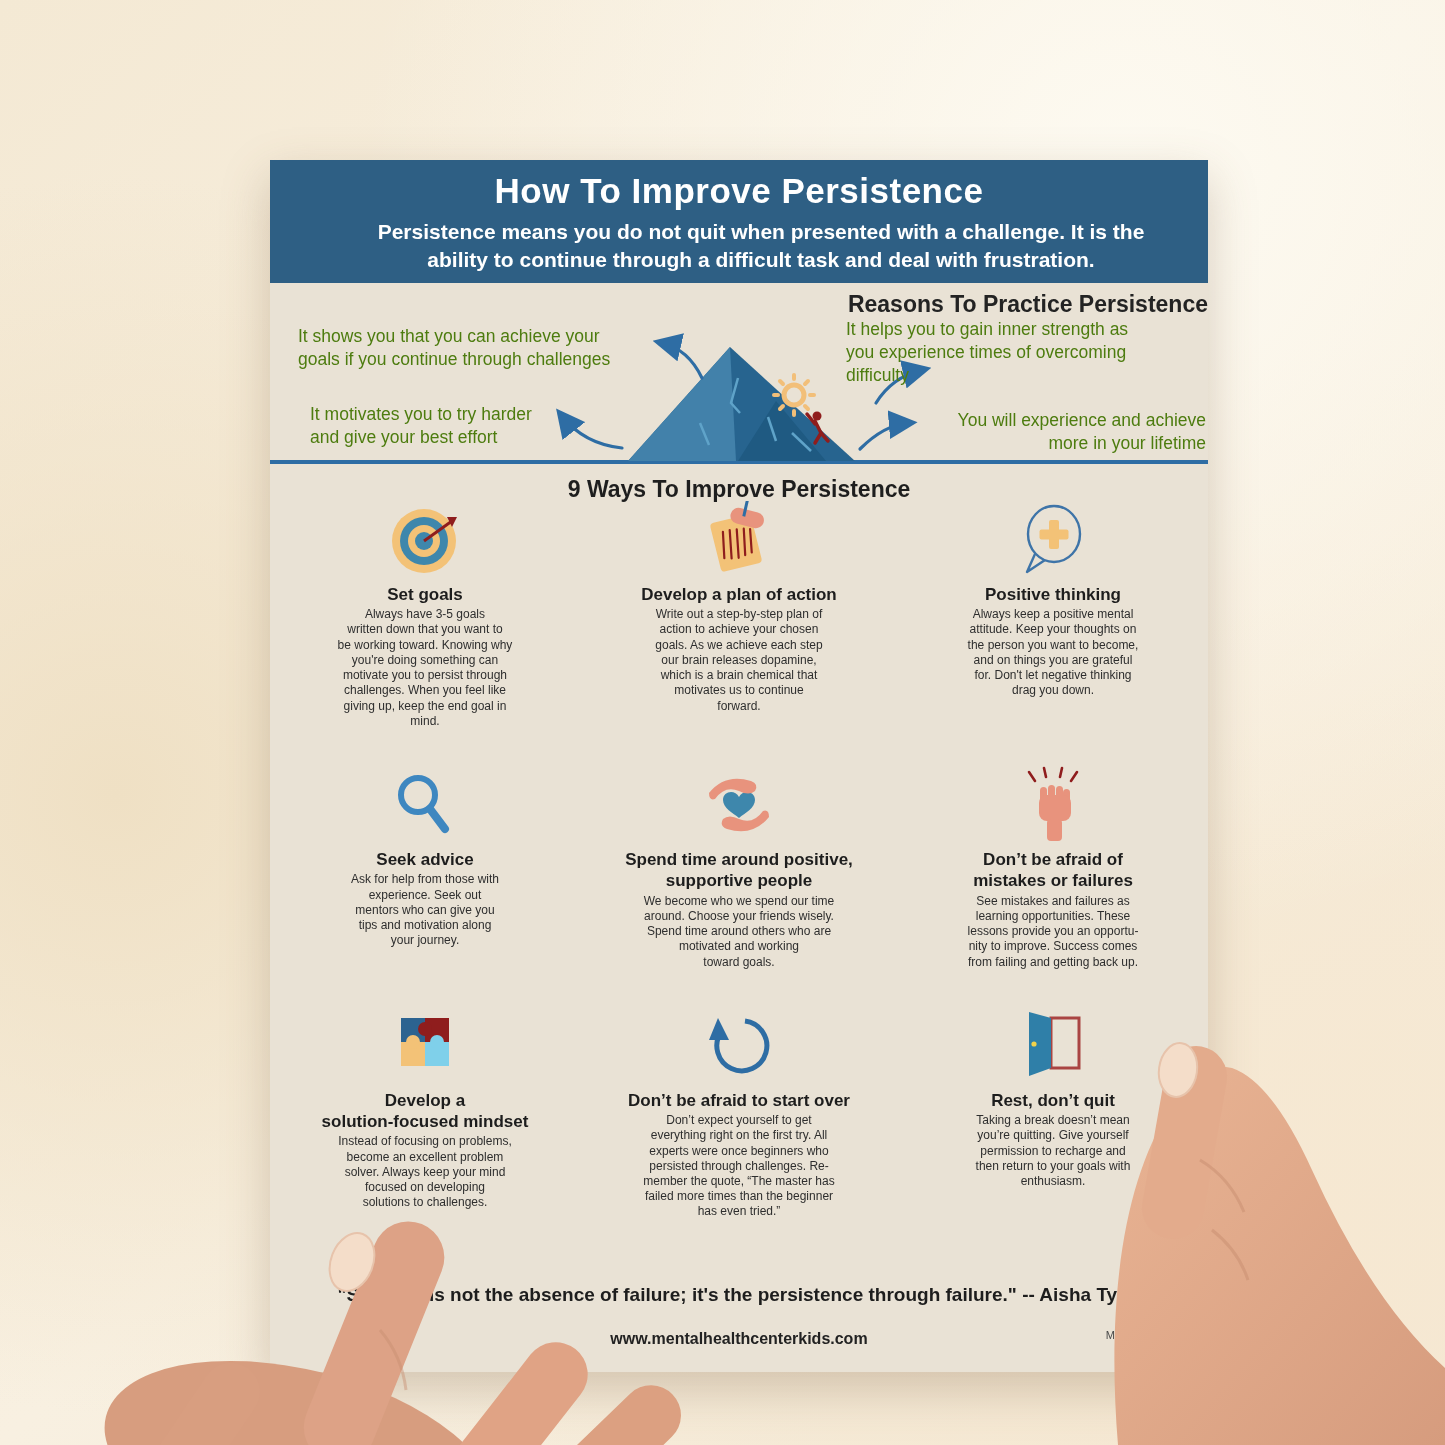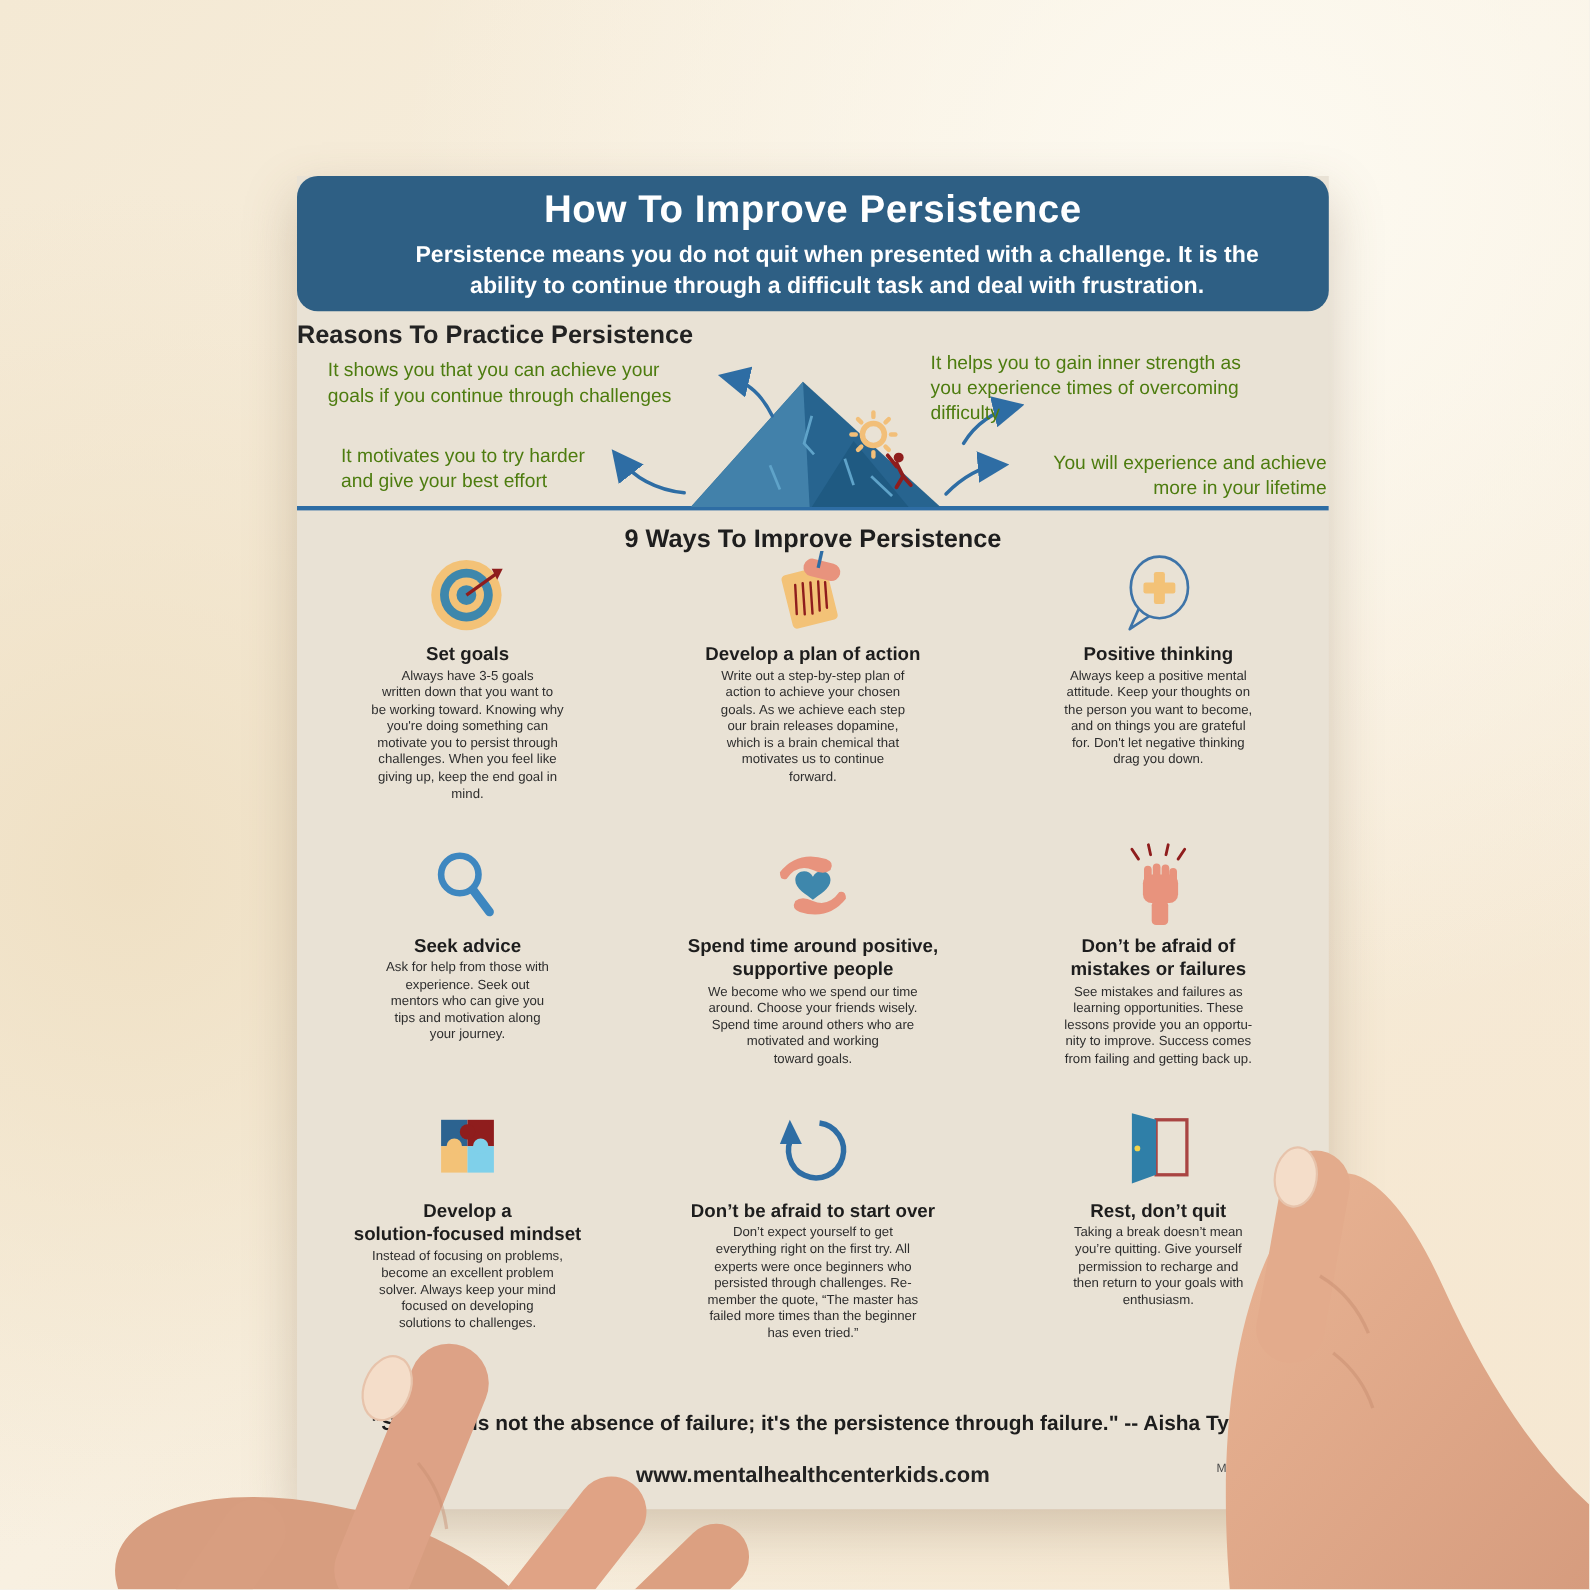--- a/index.html
+++ b/index.html
@@ -5,38 +5,38 @@
   html,body{margin:0;padding:0;}
   body{font-family:"Liberation Sans", sans-serif;}
   .page{position:relative;width:1445px;height:1445px;overflow:hidden;
     background:
       radial-gradient(circle at 78% 12%, #fdfaf1 0%, rgba(253,250,241,0) 45%),
       radial-gradient(circle at 8% 55%, #efe0c4 0%, rgba(239,224,196,0) 40%),
       radial-gradient(circle at 90% 85%, #f6e8d2 0%, rgba(246,232,210,0) 50%),
       linear-gradient(135deg,#f4e9d4 0%, #f8f0e1 50%, #f3e7d2 100%);}
   .poster{position:absolute;left:270px;top:160px;width:938px;height:1212px;
     background:#e9e2d5;box-shadow:0 18px 45px rgba(120,90,60,.28);}
-  .poster-header{position:absolute;top:0;left:0;width:100%;height:123px;background:#2e5f84;color:#ffffff;text-align:center;border-radius:19px;}
+  .poster-header{position:absolute;top:0;left:0;width:100%;height:123px;background:#2e5f84;color:#ffffff;text-align:center;}
   .poster-title{font-size:35px;font-weight:700;padding-top:11px;letter-spacing:.5px;}
   .poster-subtitle{font-size:21px;font-weight:600;line-height:1.33;margin-top:7px;white-space:pre-line;padding-left:44px;}
-  .reasons-title{position:absolute;top:131px;left:0;width:100%;text-align:left;font-size:23px;font-weight:700;color:#232323;}
+  .reasons-title{position:absolute;top:131px;left:0;width:100%;text-align:right;font-size:23px;font-weight:700;color:#232323;}
   .reason{position:absolute;font-size:17.5px;line-height:1.32;color:#4d7c0f;white-space:pre-line;}
   .reason-a{left:28px;top:165px;width:390px;}
   .reason-b{left:40px;top:243px;width:300px;}
   .reason-c{left:576px;top:158px;width:350px;}
   .reason-d{left:626px;top:249px;width:310px;text-align:right;}
   .mountain-wrap{position:absolute;left:0;top:123px;width:938px;height:190px;}
   .ways-title{position:absolute;top:316px;left:0;width:100%;text-align:center;font-size:23px;font-weight:700;color:#1e1e1e;}
   .ways-grid{position:absolute;top:344px;left:18px;width:902px;display:grid;grid-template-columns:repeat(3,1fr);column-gap:8px;row-gap:10px;gap:40px;}
   .way-cell{text-align:center;padding:0 6px;}
   .way-icon{height:72px;display:flex;align-items:center;justify-content:center;margin-bottom:8px;}
   .way-title{font-size:17px;font-weight:700;color:#1d1d1d;line-height:1.25;white-space:pre-line;}
   .way-body{font-size:12px;color:#2e2e2e;line-height:1.27;margin-top:2px;white-space:pre-line;}
   .quote{position:absolute;top:1124px;left:0;width:100%;text-align:center;font-size:19px;font-weight:700;color:#1d1d1d;}
-  .footer-site{position:absolute;top:1170px;left:0;width:100%;text-align:center;font-size:20px;font-weight:700;color:#222222;}
+  .footer-site{position:absolute;top:1170px;left:0;width:100%;text-align:center;font-size:16px;font-weight:700;color:#222222;}
   .footer-copy{position:absolute;top:1152px;right:8px;width:200px;text-align:right;font-size:11px;color:#4a4a4a;line-height:1.45;white-space:pre-line;}
   .hands{position:absolute;left:0;top:0;width:1445px;height:1445px;pointer-events:none;}
 </style>
 </head>
 <body>
 
 <div class="page">
 
   <div class="poster">
 

